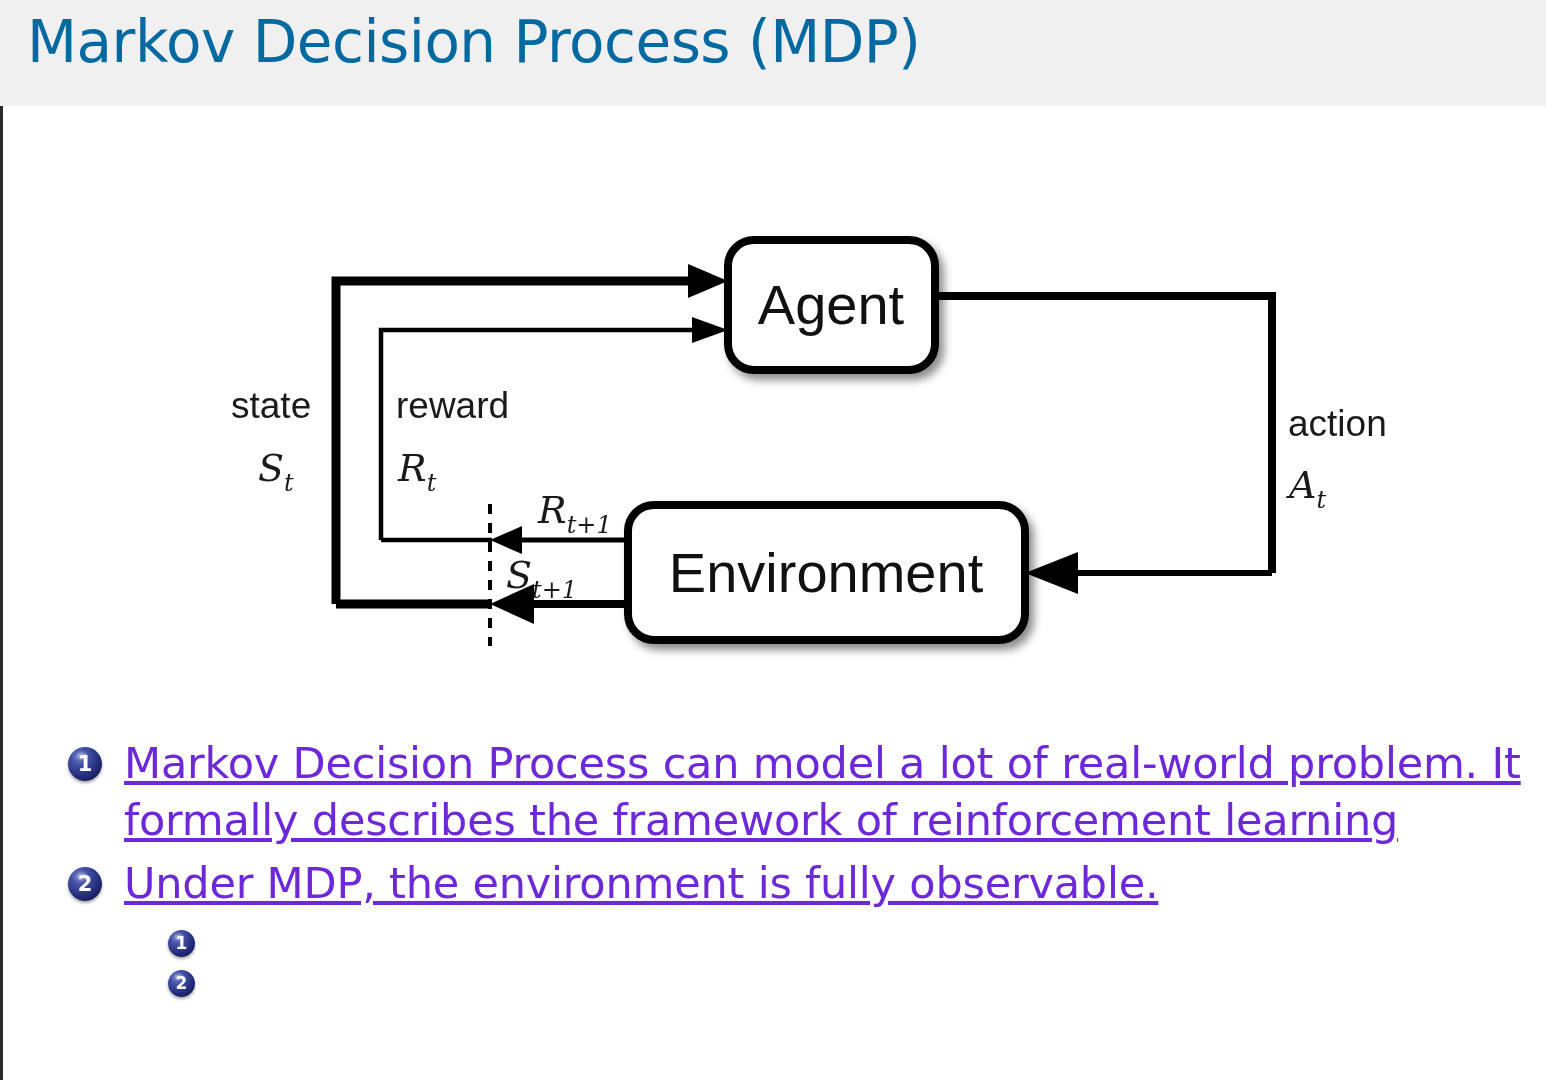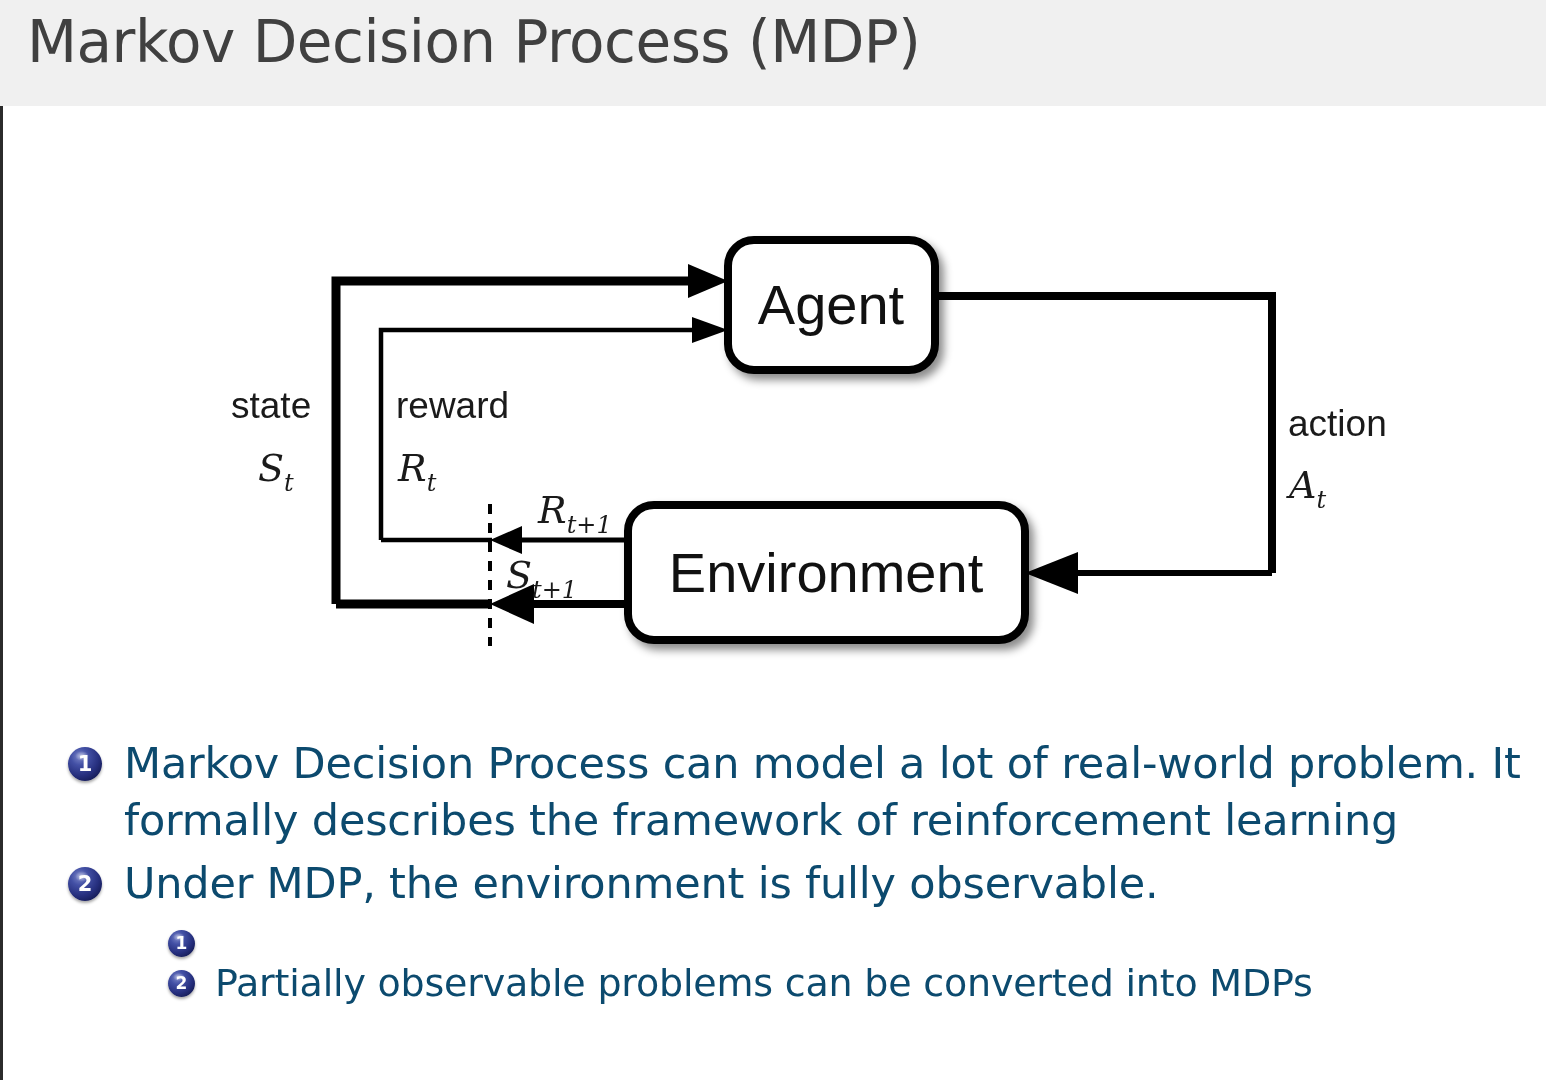--- a/index.html
+++ b/index.html
@@ -37,21 +37,21 @@
     background: #f0f0f0;
   }
   #page-title {
     position: absolute;
     left: 27px;
     top: 13px;
     font-family: "DejaVu Sans", sans-serif;
     font-size: 58px;
     font-weight: 400;
     letter-spacing: -0.5px;
-    color: #404040;
+    color: #0369a1;
     white-space: nowrap;
     line-height: 1.0;
   }
   
   #diagram {
     position: absolute;
     left: 0;
     top: 106px;
     width: 1392px;
     height: 600px;
@@ -138,22 +138,23 @@
   }
   .lvl2 .marker {
     width: 27px;
     height: 27px;
     line-height: 27px;
     font-size: 17px;
     margin-top: 11px;
   }
   .bullet-text {
     font-family: "DejaVu Sans", sans-serif;
-    color: #0c4a6e;
+    color: #6d28d9;
     white-space: pre-line;
+    text-decoration: underline;
   }
   .lvl1 .bullet-text {
     margin-left: 22px;
     font-size: 43px;
     line-height: 1.33;
     letter-spacing: -0.2px;
     max-width: 1420px;
   }
   .lvl2 .bullet-text {
     margin-left: 20px;
@@ -264,18 +265,17 @@
       <span class="marker">2</span>
       <span class="bullet-text">Under MDP, the environment is fully observable.</span>
     </div>
 
     <div class="bullet-row lvl2">
       <span class="marker">1</span>
     </div>
 
     <div class="bullet-row lvl2">
       <span class="marker">2</span>
-      <span class="bullet-text">Partially observable problems can be converted into MDPs</span>
     </div>
 
   </div>
 
 </div>
 
 </body></html>

